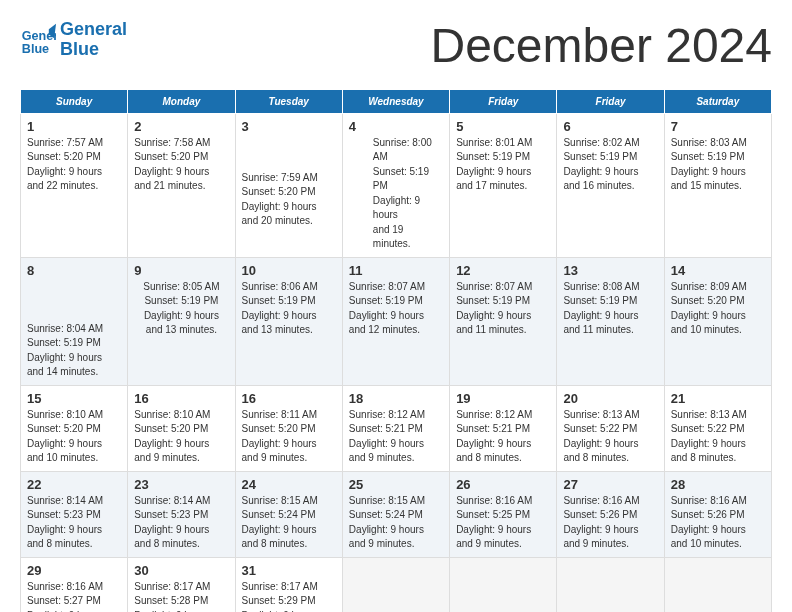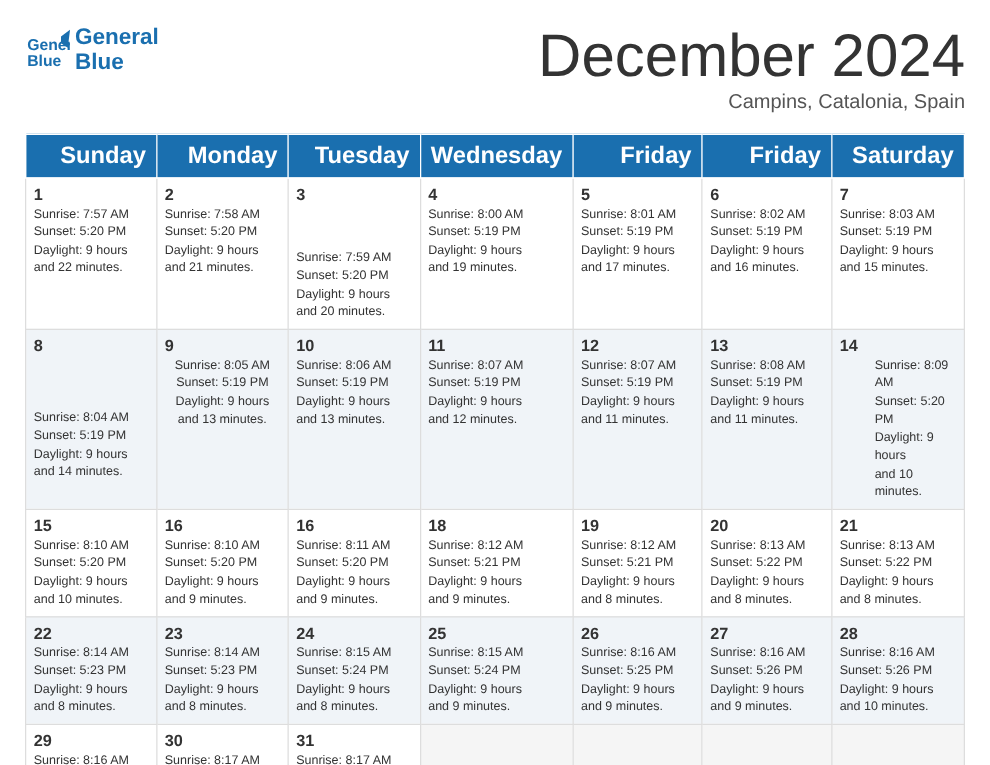--- a/index.html
+++ b/index.html
@@ -38,25 +38,26 @@
       font-size: 16px;
       color: #555;
     }
     .calendar {
       width: 100%;
       border-collapse: collapse;
     }
     .calendar th {
       background-color: #1a6faf;
       color: #fff;
-      font-size: 19px;
+      font-size: 10px;
       font-weight: bold;
       padding: 6px 8px;
-      text-align: right;
+      text-align: center;
       border: 1px solid #fff;
+      font-style: italic;
     }
     .calendar td {
       vertical-align: top;
       padding: 5px 6px;
       font-size: 10.5px;
       color: #333;
       border: 1px solid #ddd;
       width: calc(100% / 7);
       background: #fff;
       min-height: 80px;
@@ -89,21 +90,20 @@
       <text x="2" y="34" font-size="14" font-weight="bold" fill="#1a6faf">Blue</text>
       <polygon points="32,8 40,2 38,18 32,14" fill="#1a6faf"></polygon>
     </svg>
     <div>
       <div style="font-size:18px;font-weight:bold;color:#1a6faf;line-height:1.1">General</div>
       <div style="font-size:18px;font-weight:bold;color:#1a6faf;line-height:1.1">Blue</div>
     </div>
   </div>
   <div class="title-area">
     <div class="month-title">December 2024</div>
-    <div class="location">Campins, Catalonia, Spain</div>
   </div>
 </div>
 
 <table class="calendar">
   <thead>
     <tr id="weekday-header">
         <th>Sunday</th>
         <th>Monday</th>
         <th>Tuesday</th>
         <th>Wednesday</th>
@@ -130,21 +130,21 @@
         </td>
         <td>
           <span class="day-num">3</span>
           <div class="day-info" style="white-space: pre-line; margin-top: 37px;">Sunrise: 7:59 AM
 Sunset: 5:20 PM
 Daylight: 9 hours
 and 20 minutes.</div>
         </td>
         <td>
           <span class="day-num">4</span>
-          <div class="day-info" style="white-space: pre-line;">Sunrise: 8:00 AM
+          <div class="day-info" style="white-space: pre-line; margin-left: 24px;">Sunrise: 8:00 AM
 Sunset: 5:19 PM
 Daylight: 9 hours
 and 19 minutes.</div>
         </td>
         <td>
           <span class="day-num">5</span>
           <div class="day-info" style="white-space: pre-line;">Sunrise: 8:01 AM
 Sunset: 5:19 PM
 Daylight: 9 hours
 and 17 minutes.</div>
@@ -202,21 +202,21 @@
         </td>
         <td>
           <span class="day-num">13</span>
           <div class="day-info" style="white-space: pre-line;">Sunrise: 8:08 AM
 Sunset: 5:19 PM
 Daylight: 9 hours
 and 11 minutes.</div>
         </td>
         <td>
           <span class="day-num">14</span>
-          <div class="day-info" style="white-space: pre-line; margin-left: 28px;">Sunrise: 8:09 AM
+          <div class="day-info" style="white-space: pre-line;">Sunrise: 8:09 AM
 Sunset: 5:20 PM
 Daylight: 9 hours
 and 10 minutes.</div>
         </td>
       </tr>
       <tr>
         <td>
           <span class="day-num">15</span>
           <div class="day-info" style="white-space: pre-line;">Sunrise: 8:10 AM
 Sunset: 5:20 PM

